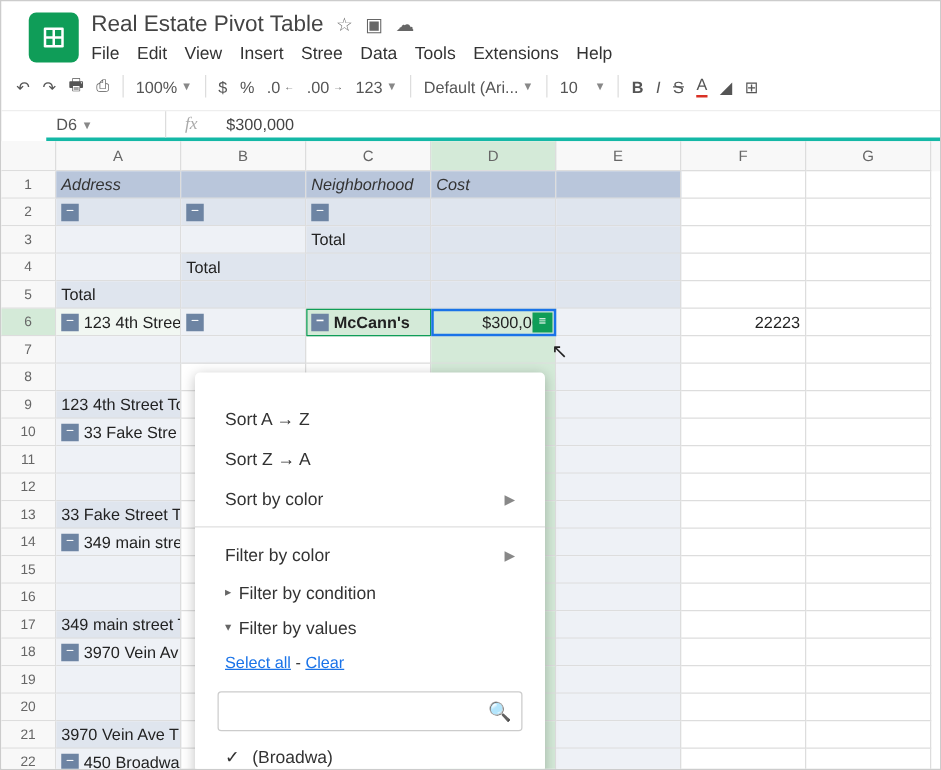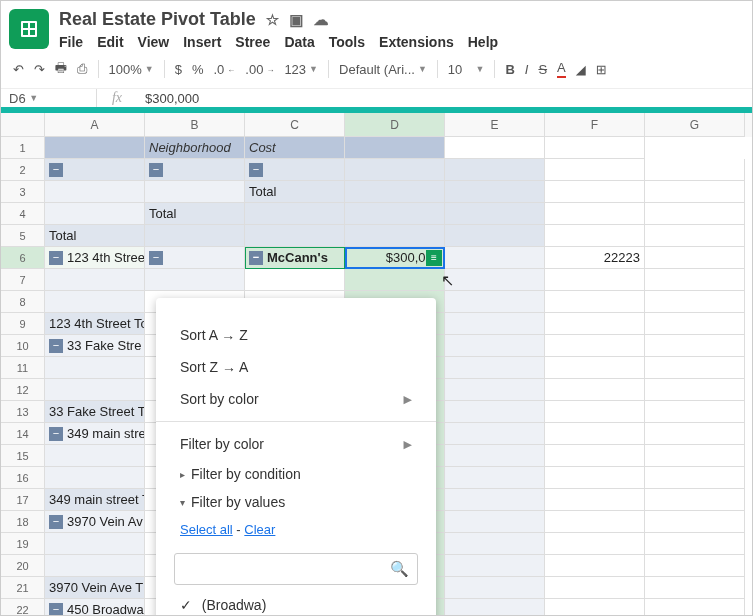--- a/index.html
+++ b/index.html
@@ -1,30 +1,30 @@
 <!DOCTYPE html>
 <html><head>
 <meta charset="utf-8">
 <style>
 * { box-sizing: border-box; margin: 0; padding: 0; }
 body { font-family: Arial, sans-serif; font-size: 13px; color: #222; background: #fff; width: 753px; height: 616px; overflow: hidden; position: relative; border: 1px solid #ccc; }
-.header { display: flex; align-items: flex-start; padding: 8px 8px 0; font-weight: bold; }
+.header { display: flex; align-items: flex-end; padding: 8px 22px 0; }
 .logo { width: 40px; height: 40px; background: #0f9d58; border-radius: 6px; display: flex; align-items: center; justify-content: center; margin-right: 10px; }
 .logo svg { width: 24px; height: 24px; }
 .title-area { flex: 1; }
 .doc-title-row { display: flex; align-items: center; gap: 10px; }
 .doc-title { font-size: 18px; color: #444; }
 .title-icons { display: flex; gap: 10px; color: #666; font-size: 15px; }
 .menubar { display: flex; gap: 14px; padding-top: 4px; font-size: 14px; color: #333; align-items: center; }
 .last-edit { color: #777; text-decoration: underline; margin-left: 6px; }
 .toolbar { display: flex; align-items: center; gap: 10px; padding: 8px 12px; border-bottom: 1px solid #eee; color: #555; font-size: 13px; }
 .tb-sep { width: 1px; height: 18px; background: #ddd; }
 .tb-item { display: flex; align-items: center; gap: 3px; cursor: pointer; }
 .dropdown-arrow { font-size: 9px; color: #888; }
-.name-box-row { display: flex; align-items: center; border-bottom: 6px solid #14b8a6; height: 24px; }
+.name-box-row { display: flex; align-items: center; border-bottom: 3px solid #14b8a6; height: 24px; margin-left: 36px; }
 .name-box { width: 96px; padding-left: 8px; color: #555; font-size: 13px; border-right: 1px solid #ddd; height: 100%; display: flex; align-items: center; }
 .fx { width: 40px; text-align: center; color: #aaa; font-style: italic; font-family: serif; font-size: 14px; }
 .formula-val { color: #444; padding-left: 8px; }
 .grid { position: relative; }
 .col-headers { display: flex; height: 24px; background: #f8f8f8; }
 .corner { width: 44px; border-right: 1px solid #ddd; border-bottom: 1px solid #ddd; background: #f8f8f8; }
 .col-h { border-right: 1px solid #ddd; border-bottom: 1px solid #ddd; text-align: center; font-size: 12px; color: #666; line-height: 24px; }
 .col-A { width: 100px; } .col-B { width: 100px; } .col-C { width: 100px; } .col-D { width: 100px; background: #d4ead8; } .col-E { width: 100px; } .col-F { width: 100px; } .col-G { width: 100px; }
 .rows { }
 .row { display: flex; height: 22px; }
@@ -145,20 +145,21 @@
     <div class="col-h col-B">B</div>
     <div class="col-h col-C">C</div>
     <div class="col-h col-D">D</div>
     <div class="col-h col-E">E</div>
     <div class="col-h col-F">F</div>
     <div class="col-h col-G">G</div>
   </div>
   <div class="rows">
     <div class="row">
         <div class="row-h">1</div>
+      <div class="cell col-A pivot-header">Address</div>
       <div class="cell col-B pivot-header"></div>
       <div class="cell col-C pivot-header">Neighborhood</div>
       <div class="cell col-D pivot-header">Cost</div>
       <div class="cell col-E pivot-header"></div>
       <div class="cell col-F"></div>
         <div class="cell col-G"></div>
     </div>
     <div class="row">
         <div class="row-h">2</div>
       <div class="cell col-A pivot-shade">

